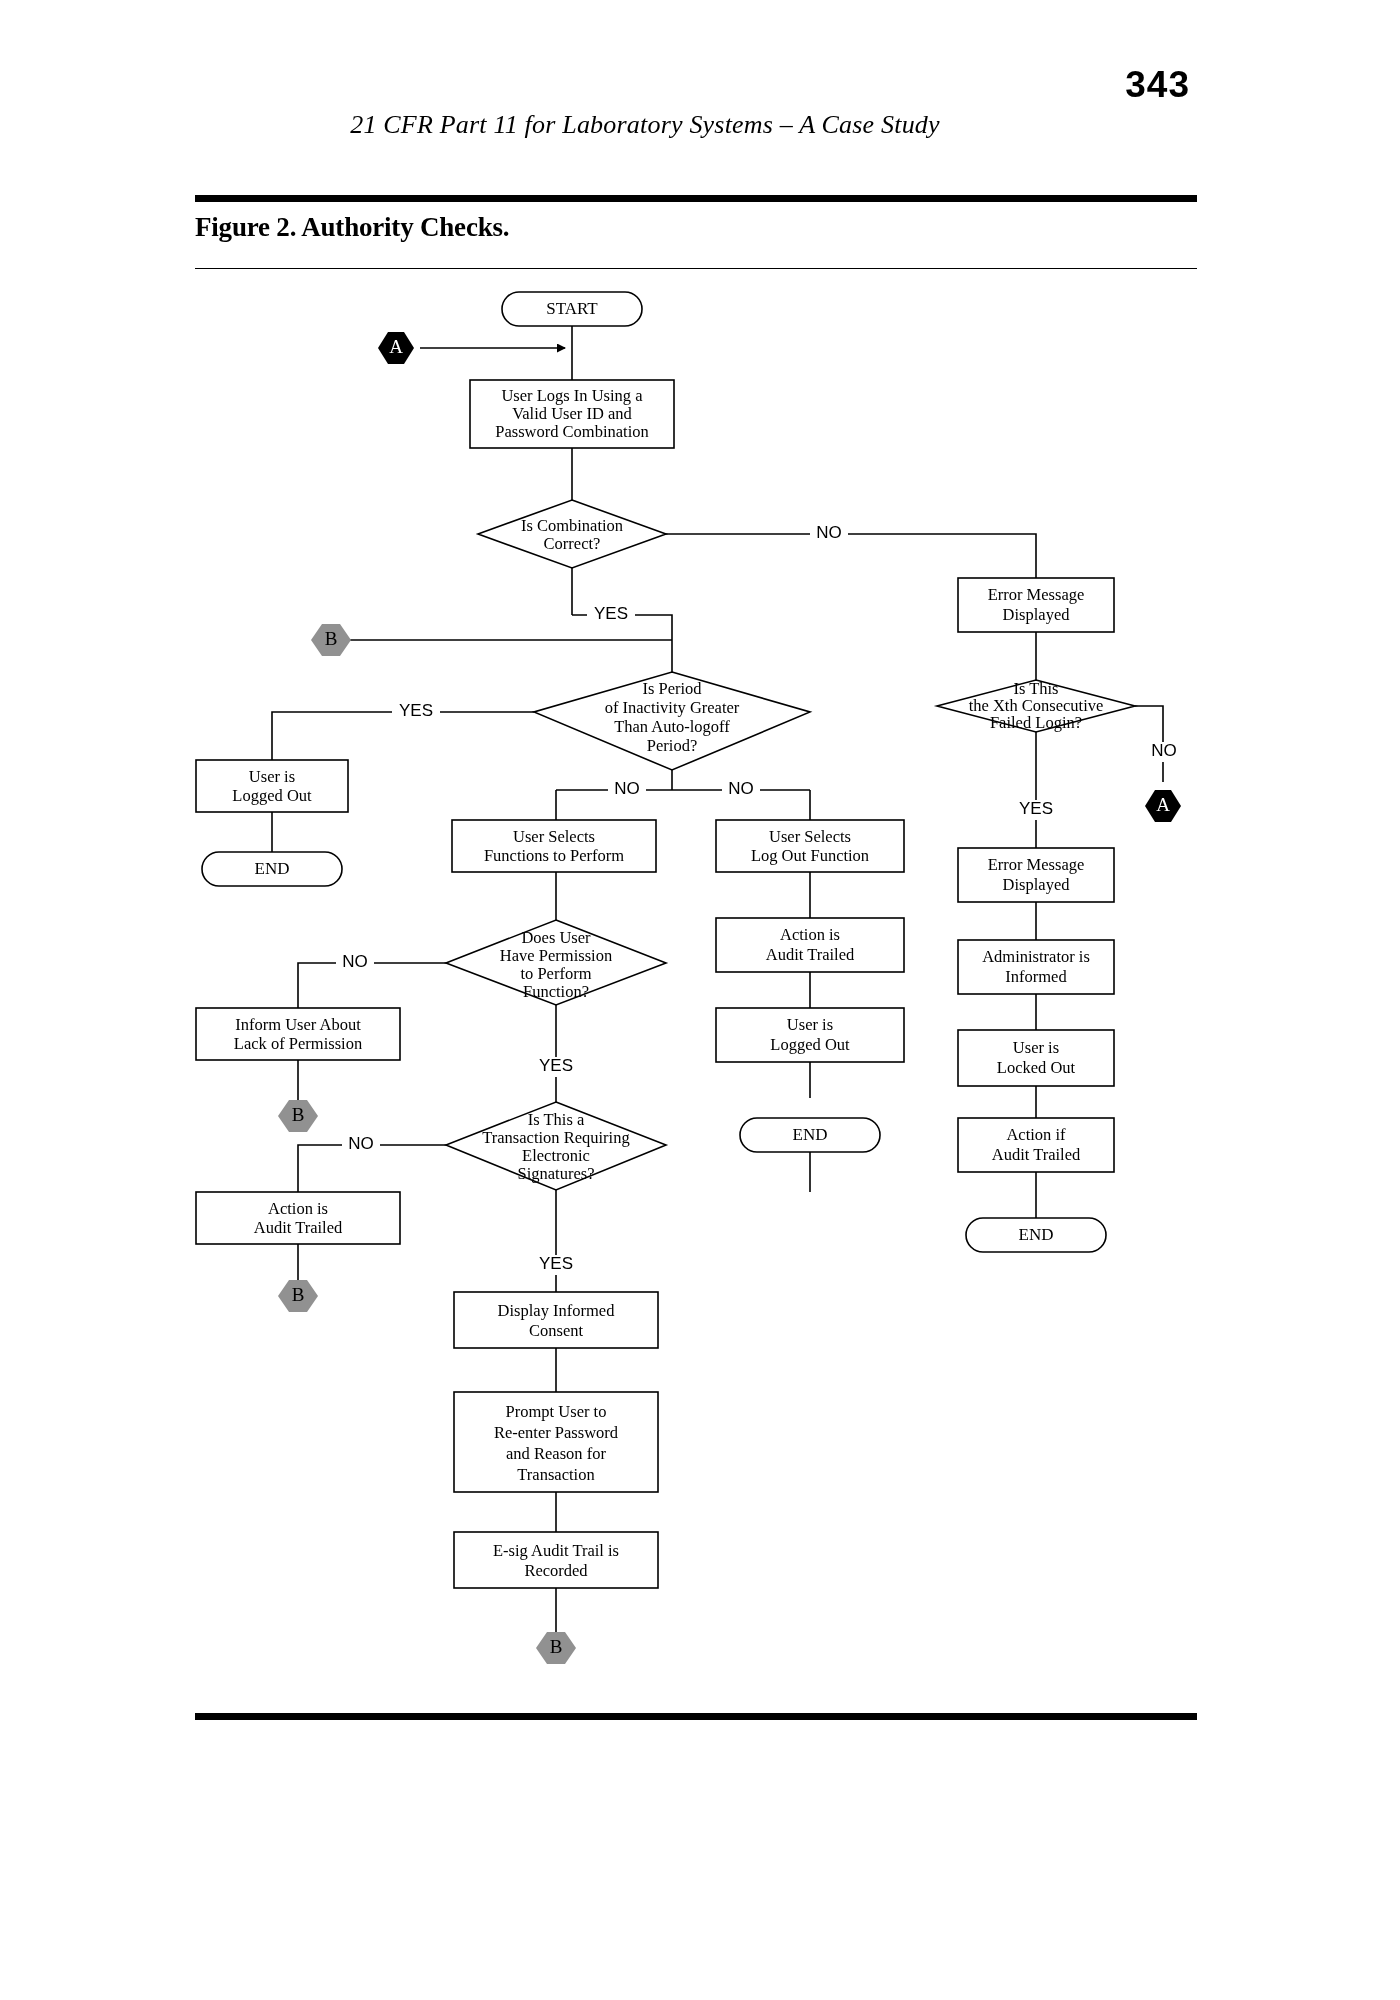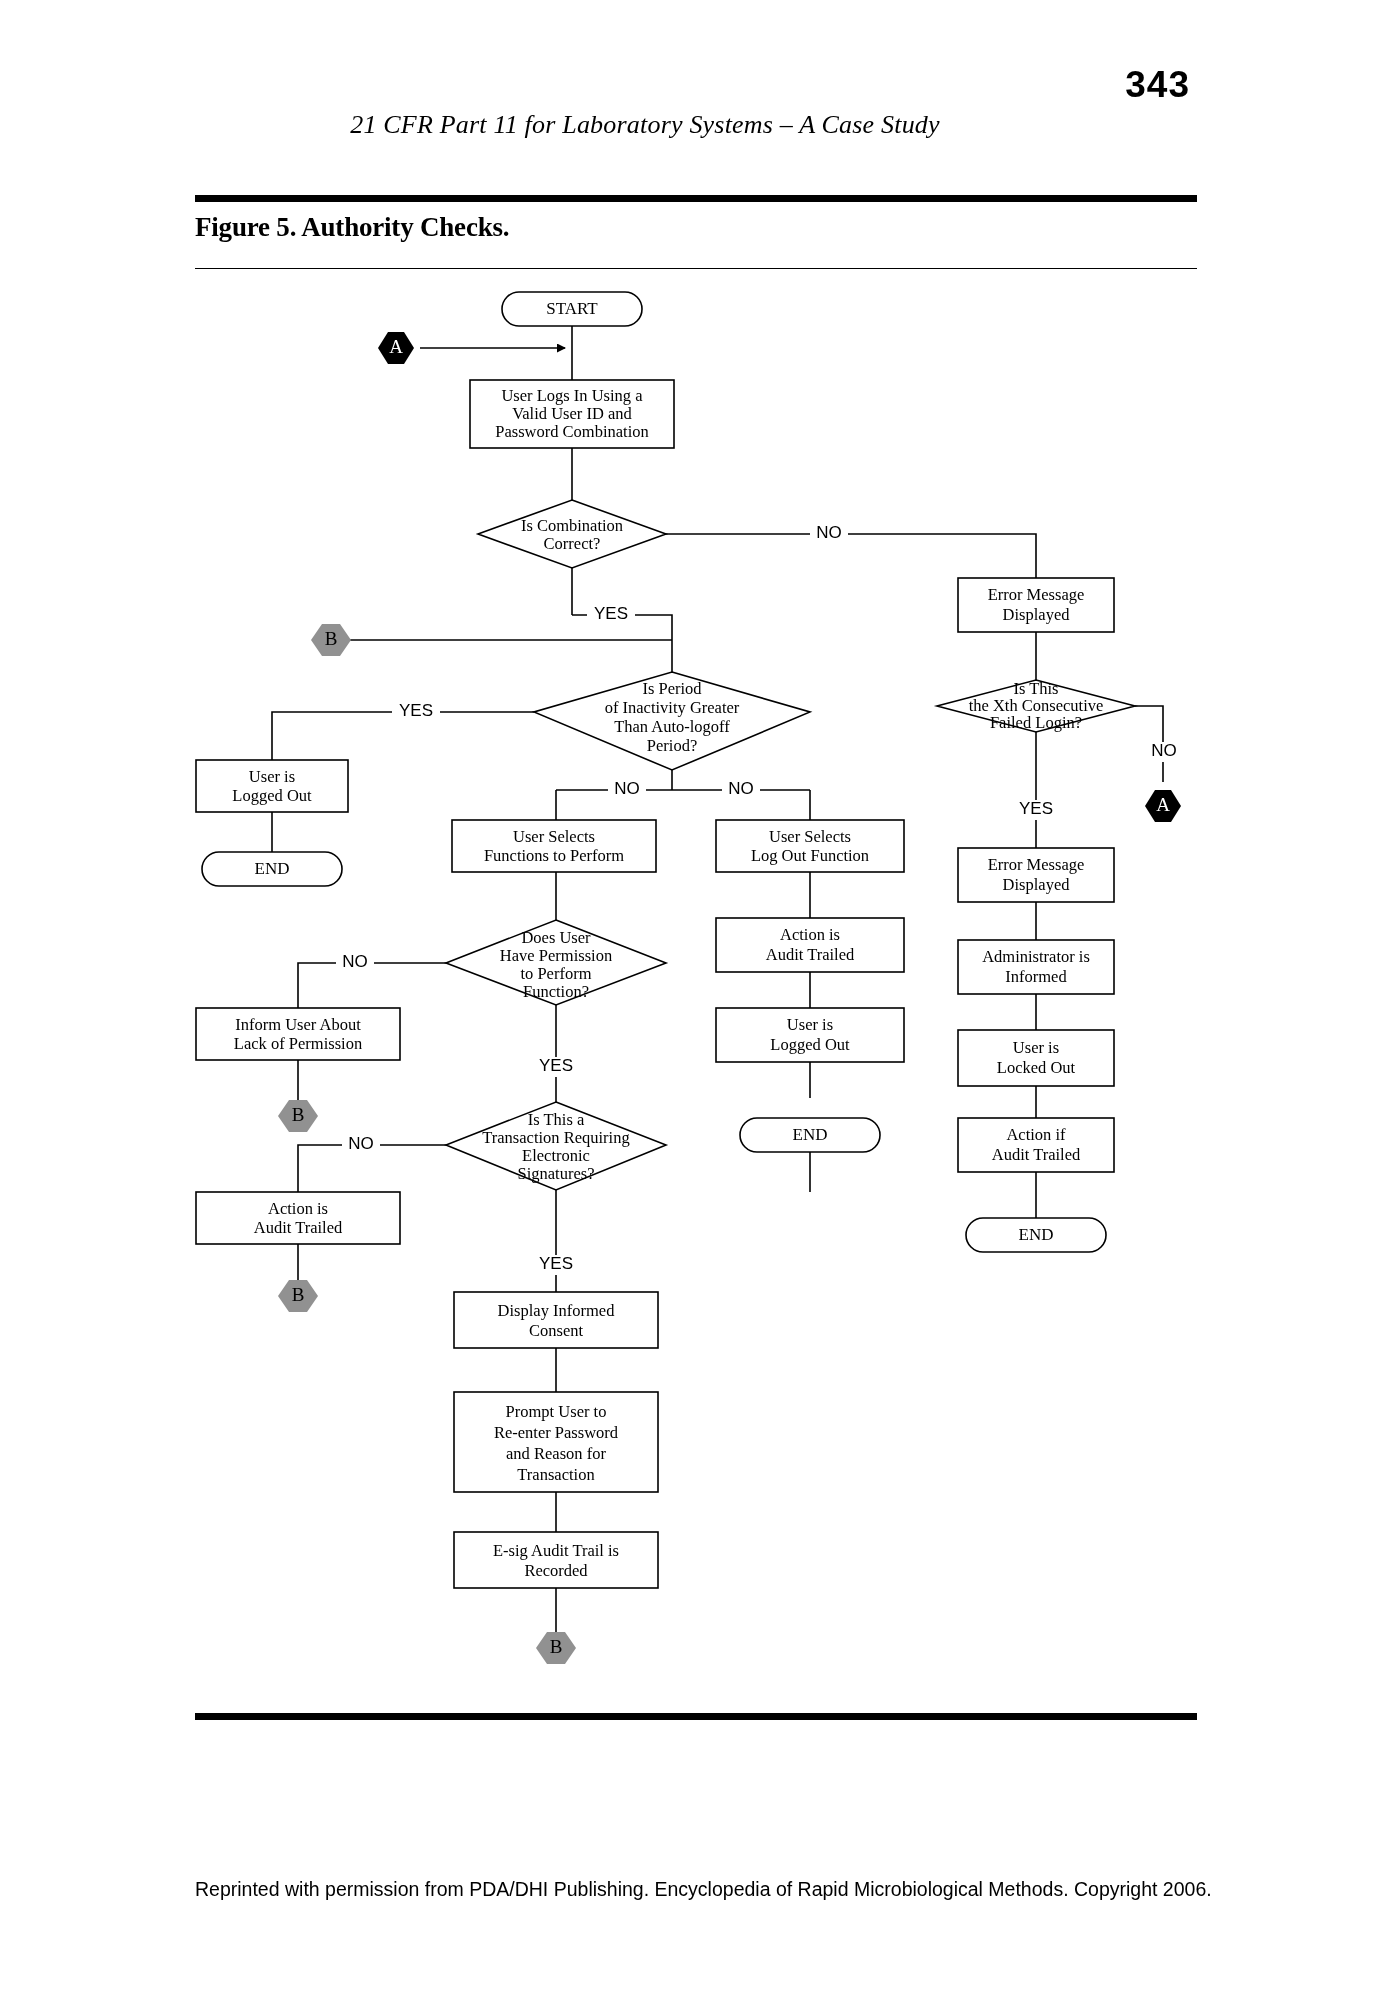--- a/index.html
+++ b/index.html
@@ -171,21 +171,21 @@
 
 <div class="page">
 
   <div class="runhead">
     <div class="runhead-title">21 CFR Part 11 for Laboratory Systems – A Case Study</div>
     <div class="runhead-page">343</div>
   </div>
 
   <div class="rule-thick-top"></div>
 
-  <div class="fig-caption">Figure 5. Authority Checks.</div>
+  <div class="fig-caption">Figure 2. Authority Checks.</div>
 
   <div class="rule-thin"></div>
 
   <div class="chart-wrap">
   <svg class="flow" viewBox="0 0 1400 2000" xmlns="http://www.w3.org/2000/svg">
 
     <defs>
       <marker id="arrowEnd" markerWidth="9" markerHeight="9" refX="8" refY="4.5" orient="auto" markerUnits="userSpaceOnUse">
         <path d="M0,0 L9,4.5 L0,9 z" fill="#000000"></path>
       </marker>
@@ -481,15 +481,14 @@
     <g>
       <polygon class="conn-gray" points="547,1632 565,1632 576,1648 565,1664 547,1664 536,1648"></polygon>
       <text class="connlbl-gray" x="556" y="1649">B</text>
     </g>
 
   </svg>
   </div>
 
   <div class="rule-thick-bottom"></div>
 
-  <div class="footer-note">Reprinted with permission from PDA/DHI Publishing. Encyclopedia of Rapid Microbiological Methods. Copyright 2006.</div>
 
 </div>
 
 </body></html>

